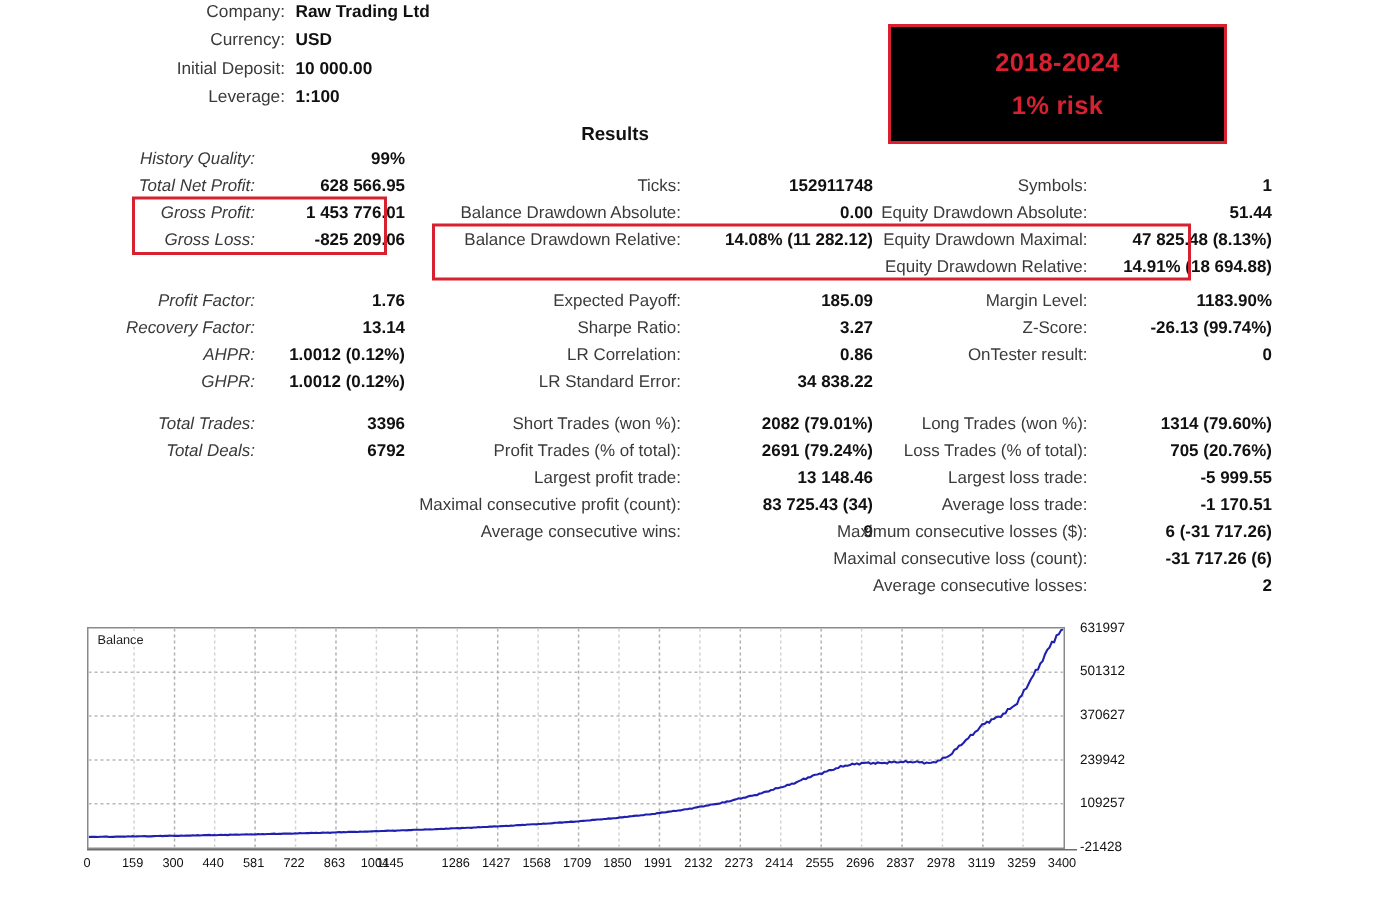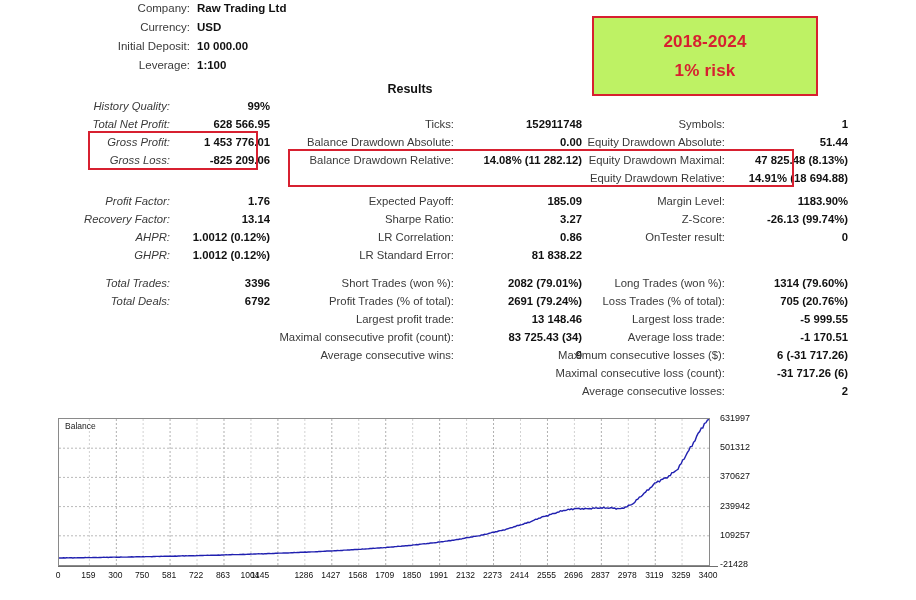--- a/index.html
+++ b/index.html
@@ -50,21 +50,21 @@
     top: 16px;
     width: 226px;
     height: 80px;
     border: 2px solid #d72030;
     box-sizing: border-box;
     display: flex;
     flex-direction: column;
     align-items: center;
     justify-content: center;
     gap: 9px;
-    background: #bef264;
+    background: #000000;
   }
   .annotation-line {
     color: #d72030;
     font-size: 17px;
     font-weight: bold;
     letter-spacing: 0.2px;
   }
 
   
   .results-title {
@@ -312,21 +312,21 @@
     <div class="stat-row">
       <div class="stat-label">Sharpe Ratio:</div>
       <div class="stat-value">3.27</div>
     </div>
     <div class="stat-row">
       <div class="stat-label">LR Correlation:</div>
       <div class="stat-value">0.86</div>
     </div>
     <div class="stat-row">
       <div class="stat-label">LR Standard Error:</div>
-      <div class="stat-value">81 838.22</div>
+      <div class="stat-value">34 838.22</div>
     </div>
   </div>
 <div class="stat-block col-right" style="top:195px;">
     <div class="stat-row">
       <div class="stat-label">Margin Level:</div>
       <div class="stat-value">1183.90%</div>
     </div>
     <div class="stat-row">
       <div class="stat-label">Z-Score:</div>
       <div class="stat-value">-26.13 (99.74%)</div>
@@ -443,21 +443,21 @@
       <div class="y-label" style="top: 29.2px; left: 6px;">501312</div>
       <div class="y-label" style="top: 58.4px; left: 6px;">370627</div>
       <div class="y-label" style="top: 87.6px; left: 6px;">239942</div>
       <div class="y-label" style="top: 116.8px; left: 6px;">109257</div>
       <div class="y-label" style="top: 146px; left: 6px;">-21428</div>
     </div>
   <div class="x-labels" id="x-labels">
       <div class="x-label" style="left: 0px;">0</div>
       <div class="x-label" style="left: 30.3971px;">159</div>
       <div class="x-label" style="left: 57.3529px;">300</div>
-      <div class="x-label" style="left: 84.1176px;">750</div>
+      <div class="x-label" style="left: 84.1176px;">440</div>
       <div class="x-label" style="left: 111.074px;">581</div>
       <div class="x-label" style="left: 138.029px;">722</div>
       <div class="x-label" style="left: 164.985px;">863</div>
       <div class="x-label" style="left: 191.941px;">1004</div>
       <div class="x-label" style="left: 202px;">1145</div>
       <div class="x-label" style="left: 245.853px;">1286</div>
       <div class="x-label" style="left: 272.809px;">1427</div>
       <div class="x-label" style="left: 299.765px;">1568</div>
       <div class="x-label" style="left: 326.721px;">1709</div>
       <div class="x-label" style="left: 353.676px;">1850</div>

